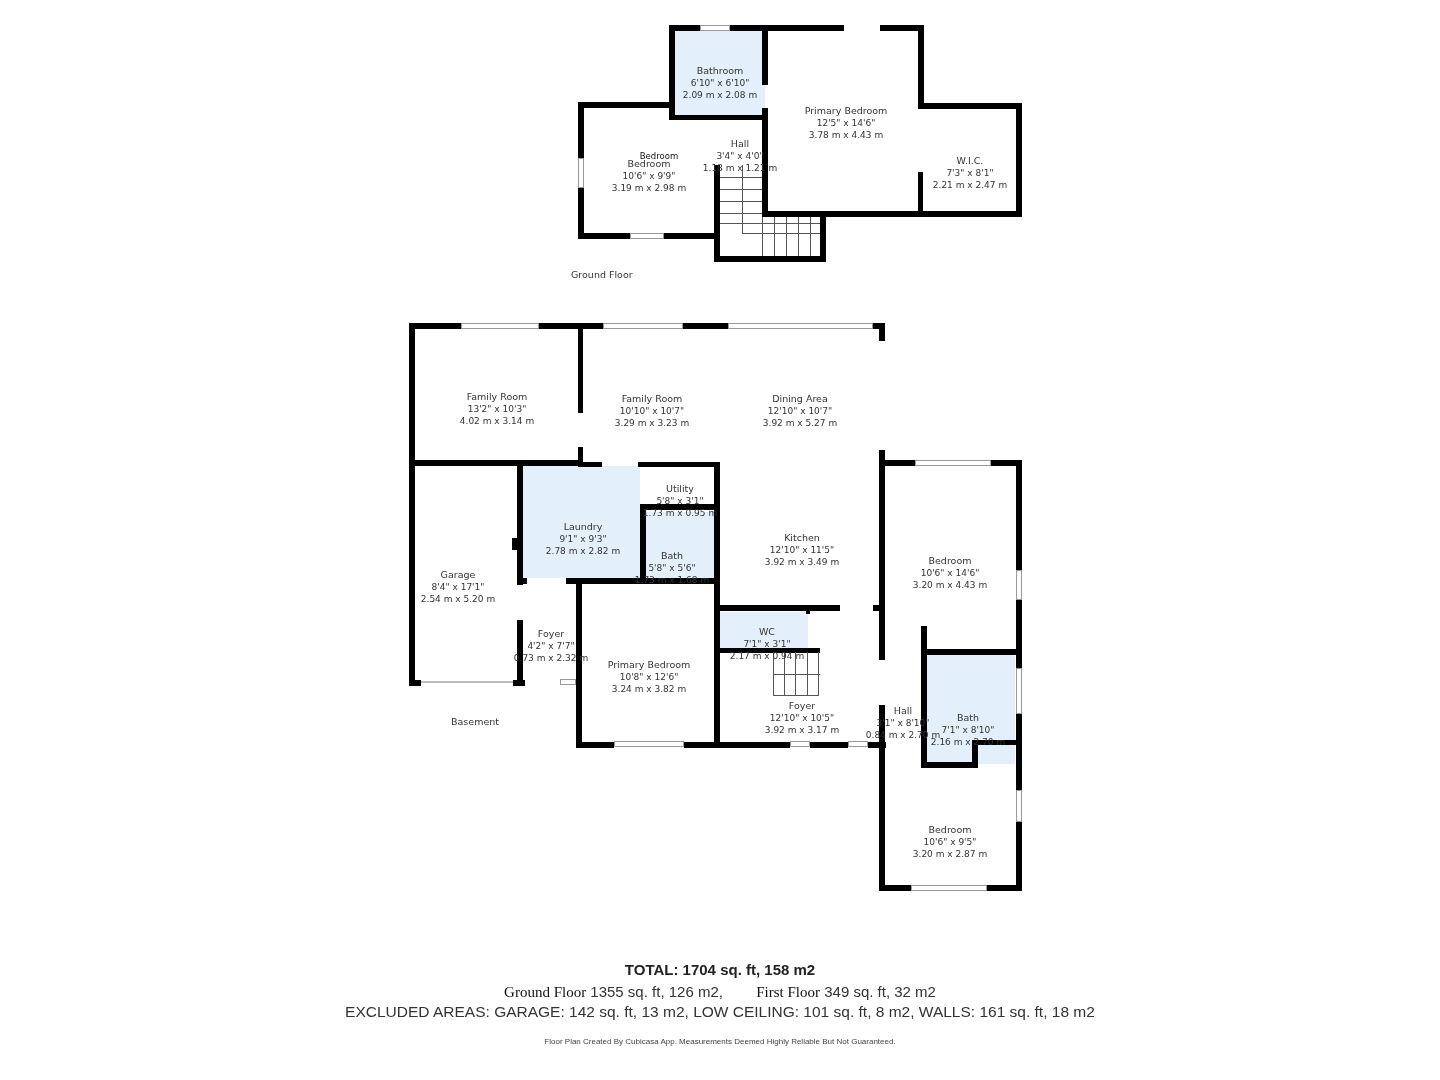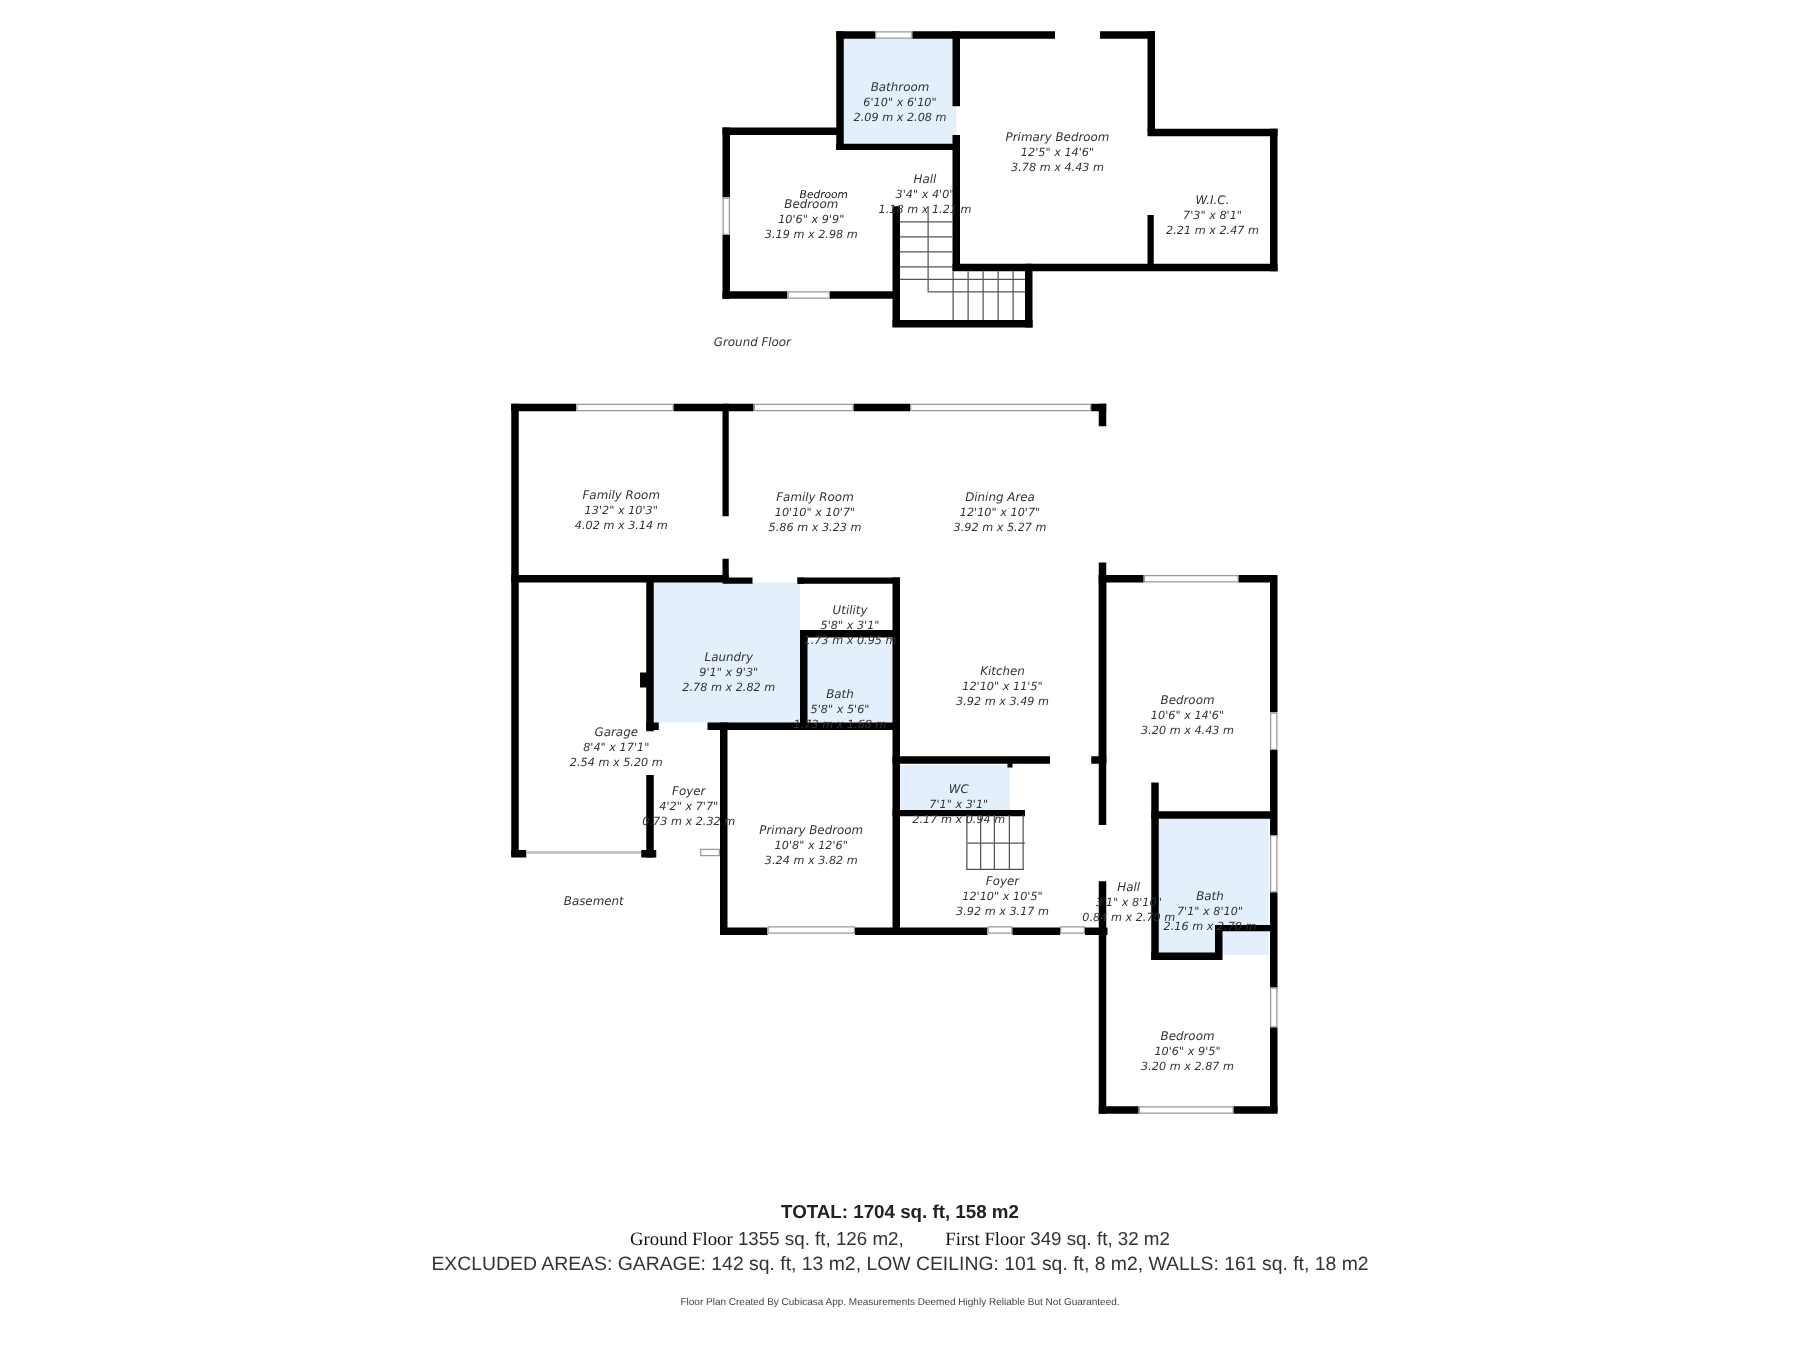--- a/index.html
+++ b/index.html
@@ -1,17 +1,17 @@
 <!DOCTYPE html>
 <html><head>
 <meta charset="utf-8">
 <style>
   html,body{margin:0;padding:0;background:#ffffff;}
   body{width:1440px;height:1080px;position:relative;overflow:hidden;font-family:"DejaVu Sans",sans-serif;color:#333;}
-  .plan{position:absolute;left:0;top:0;width:1440px;height:944px;font-style:italic;}
+  .plan{position:absolute;left:0;top:0;width:1440px;height:944px;}
   .room{position:absolute;}
   .room.blue{background:#e3f0fb;}
   .wall{position:absolute;background:#000;}
   .win{position:absolute;background:#fff;border:1px solid #999;box-sizing:border-box;}
   .open{position:absolute;background:#fff;}
   .label{position:absolute;text-align:center;font-size:9px;line-height:12px;color:#333;transform:translateX(-50%);white-space:nowrap;}
   .label .n{font-size:9.5px;}
   .floor-label{position:absolute;font-size:9.5px;color:#333;}
   .stairs{position:absolute;box-sizing:border-box;}
   .stairs div{position:absolute;background:#555;}
@@ -190,21 +190,21 @@
     <div class="wall" style="left:987px;top:885px;width:35px;height:6px;"></div>
 
     <div class="label" style="left:497px;top:391px;">
       <div class="n">Family Room</div>
       <div>13'2" x 10'3"</div>
       <div>4.02 m x 3.14 m</div>
     </div>
     <div class="label" style="left:652px;top:393px;">
       <div class="n">Family Room</div>
       <div>10'10" x 10'7"</div>
-      <div>5.86 m x 3.23 m</div>
+      <div>3.29 m x 3.23 m</div>
     </div>
     <div class="label" style="left:800px;top:393px;">
       <div class="n">Dining Area</div>
       <div>12'10" x 10'7"</div>
       <div>3.92 m x 5.27 m</div>
     </div>
     <div class="label" style="left:680px;top:483px;">
       <div class="n">Utility</div>
       <div>5'8" x 3'1"</div>
       <div>1.73 m x 0.95 m</div>
@@ -217,21 +217,21 @@
     <div class="label" style="left:672px;top:550px;">
       <div class="n">Bath</div>
       <div>5'8" x 5'6"</div>
       <div>1.73 m x 1.68 m</div>
     </div>
     <div class="label" style="left:802px;top:532px;">
       <div class="n">Kitchen</div>
       <div>12'10" x 11'5"</div>
       <div>3.92 m x 3.49 m</div>
     </div>
-    <div class="label" style="left:493px;top:569px;margin-top:12px;">
+    <div class="label" style="left:458px;top:569px;">
       <div class="n">Garage</div>
       <div>8'4" x 17'1"</div>
       <div>2.54 m x 5.20 m</div>
     </div>
     <div class="label" style="left:551px;top:628px;">
       <div class="n">Foyer</div>
       <div>4'2" x 7'7"</div>
       <div>0.73 m x 2.32 m</div>
     </div>
     <div class="label" style="left:649px;top:659px;">

